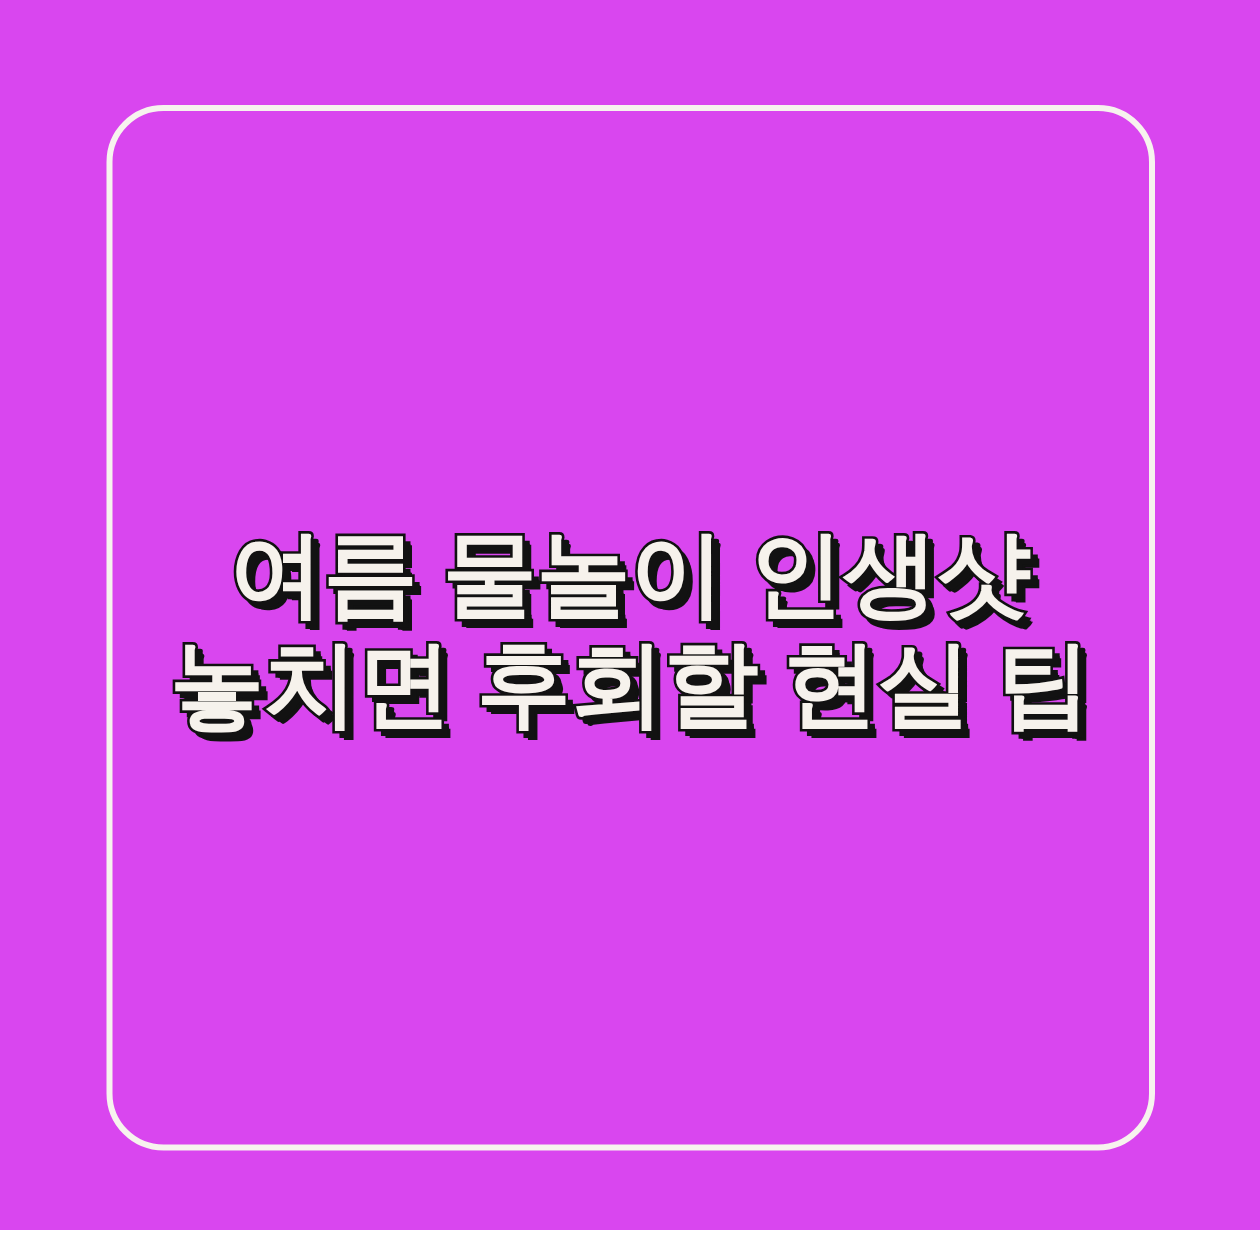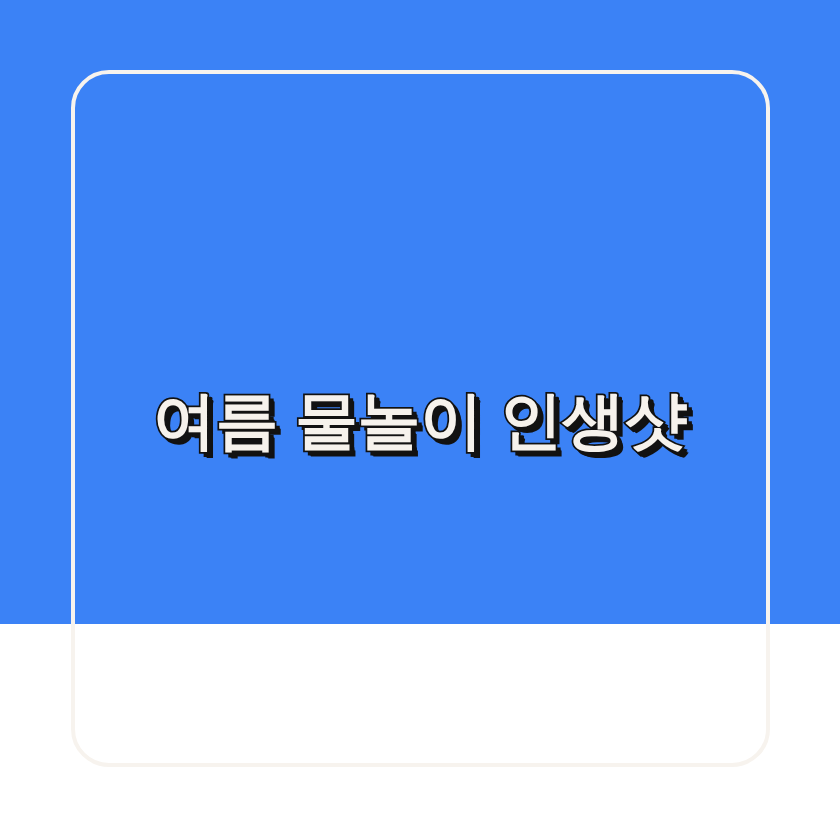--- a/index.html
+++ b/index.html
@@ -64,21 +64,22 @@
        4px 4px 0 #121212,
        5px 5px 0 #121212,
        6px 6px 0 #121212,
        3px 5px 0 #121212,
        5px 3px 0 #121212;
   }
 </style>
 </head>
 <body>
 
-<div id="poster" style="background: #3b82f6; width: 840px; height: 624px;">
+<div id="poster" style="background: #d946ef; width: 840px; height: 820px;">
 
   <div id="frame" style="border-color: rgb(247, 243, 238); border-width: 4px; border-radius: 38px;"></div>
 
   <div id="headline">
     <span class="headline-line" style="color: rgb(246, 242, 236); font-size: 63px; -webkit-text-stroke-color: rgb(17, 17, 17);">여름 물놀이 인생샷</span>
+    <span class="headline-line" style="color: rgb(246, 242, 236); font-size: 63px; -webkit-text-stroke-color: rgb(17, 17, 17);">놓치면 후회할 현실 팁</span>
   </div>
 
 </div>
 
 </body></html>

